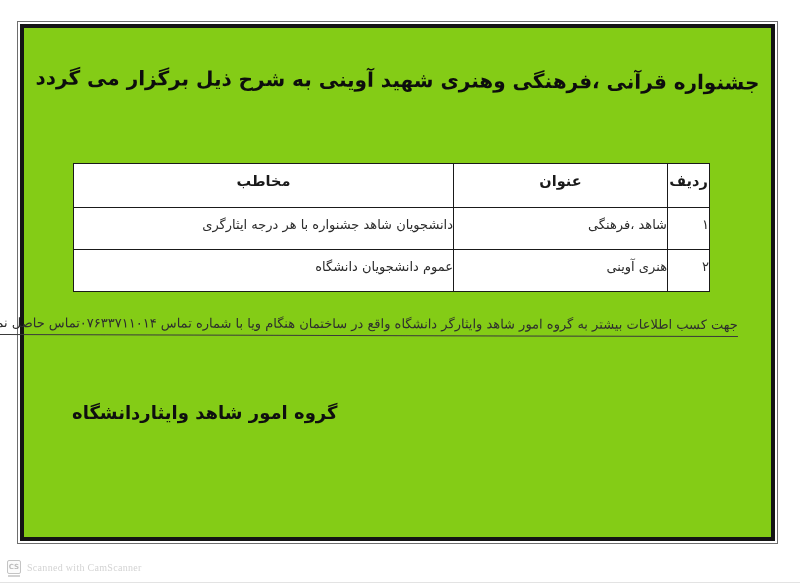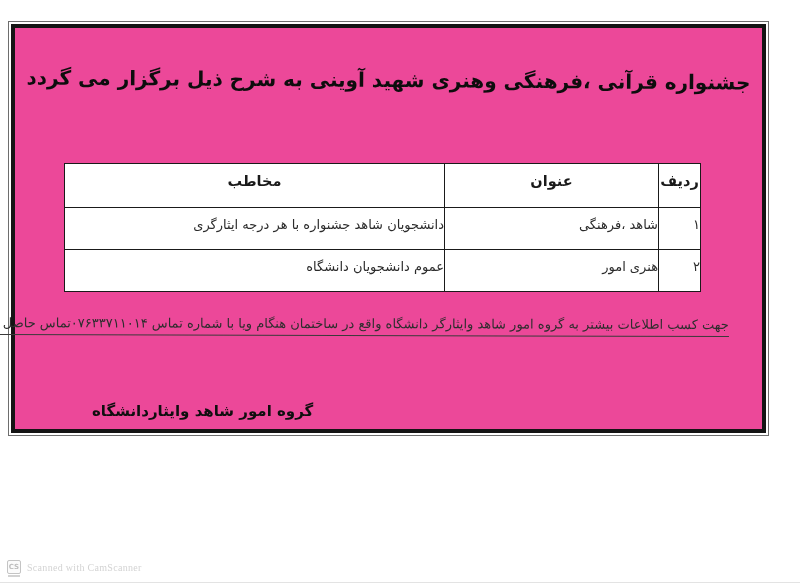--- a/index.html
+++ b/index.html
@@ -10,27 +10,27 @@
     position: relative;
     width: 800px;
     height: 586px;
     background: #ffffff;
     overflow: hidden;
   }
 
   
   .frame {
     position: absolute;
-    left: 11px;
+    left: 20px;
     top: 24px;
     width: 755px;
-    height: 409px;
+    height: 517px;
     border: 4px solid #141414;
     box-shadow: 0 0 0 2px #ffffff, 0 0 0 3px #6e6e6e;
-    background: #ec4899;
+    background: #84cc16;
     direction: rtl;
   }
 
   .doc-title {
     position: absolute;
     top: 40px;
     left: 0;
     right: 0;
     text-align: center;
     font-size: 20px;
@@ -84,25 +84,24 @@
     white-space: nowrap;
     border-bottom: 1.4px solid #3a3a3a;
     padding-bottom: 4px;
     transform: rotate(0.15deg);
   }
 
   .signature {
     position: absolute;
     top: 374px;
     left: 48px;
-    font-size: 15px;
+    font-size: 18px;
     font-weight: bold;
     color: #0f0f0f;
     white-space: nowrap;
-    margin-left: 29px;
   }
 
   
   .watermark {
     position: absolute;
     left: 7px;
     top: 560px;
     display: flex;
     align-items: center;
     gap: 6px;
@@ -168,21 +167,21 @@
         </tr>
       </thead>
       <tbody>
         <tr>
           <td>۱</td>
           <td>شاهد ،فرهنگی</td>
           <td>دانشجویان شاهد جشنواره با هر درجه ایثارگری</td>
         </tr>
         <tr>
           <td>۲</td>
-          <td>هنری امور</td>
+          <td>هنری آوینی</td>
           <td>عموم دانشجویان دانشگاه</td>
         </tr>
       </tbody>
     </table>
 
     <div class="note">جهت کسب اطلاعات بیشتر به گروه امور شاهد وایثارگر دانشگاه واقع در ساختمان هنگام ویا با شماره تماس ۰۷۶۳۳۷۱۱۰۱۴تماس حاصل نمایید .</div>
 
     <div class="signature">گروه امور شاهد وایثاردانشگاه</div>
 
   </div>

